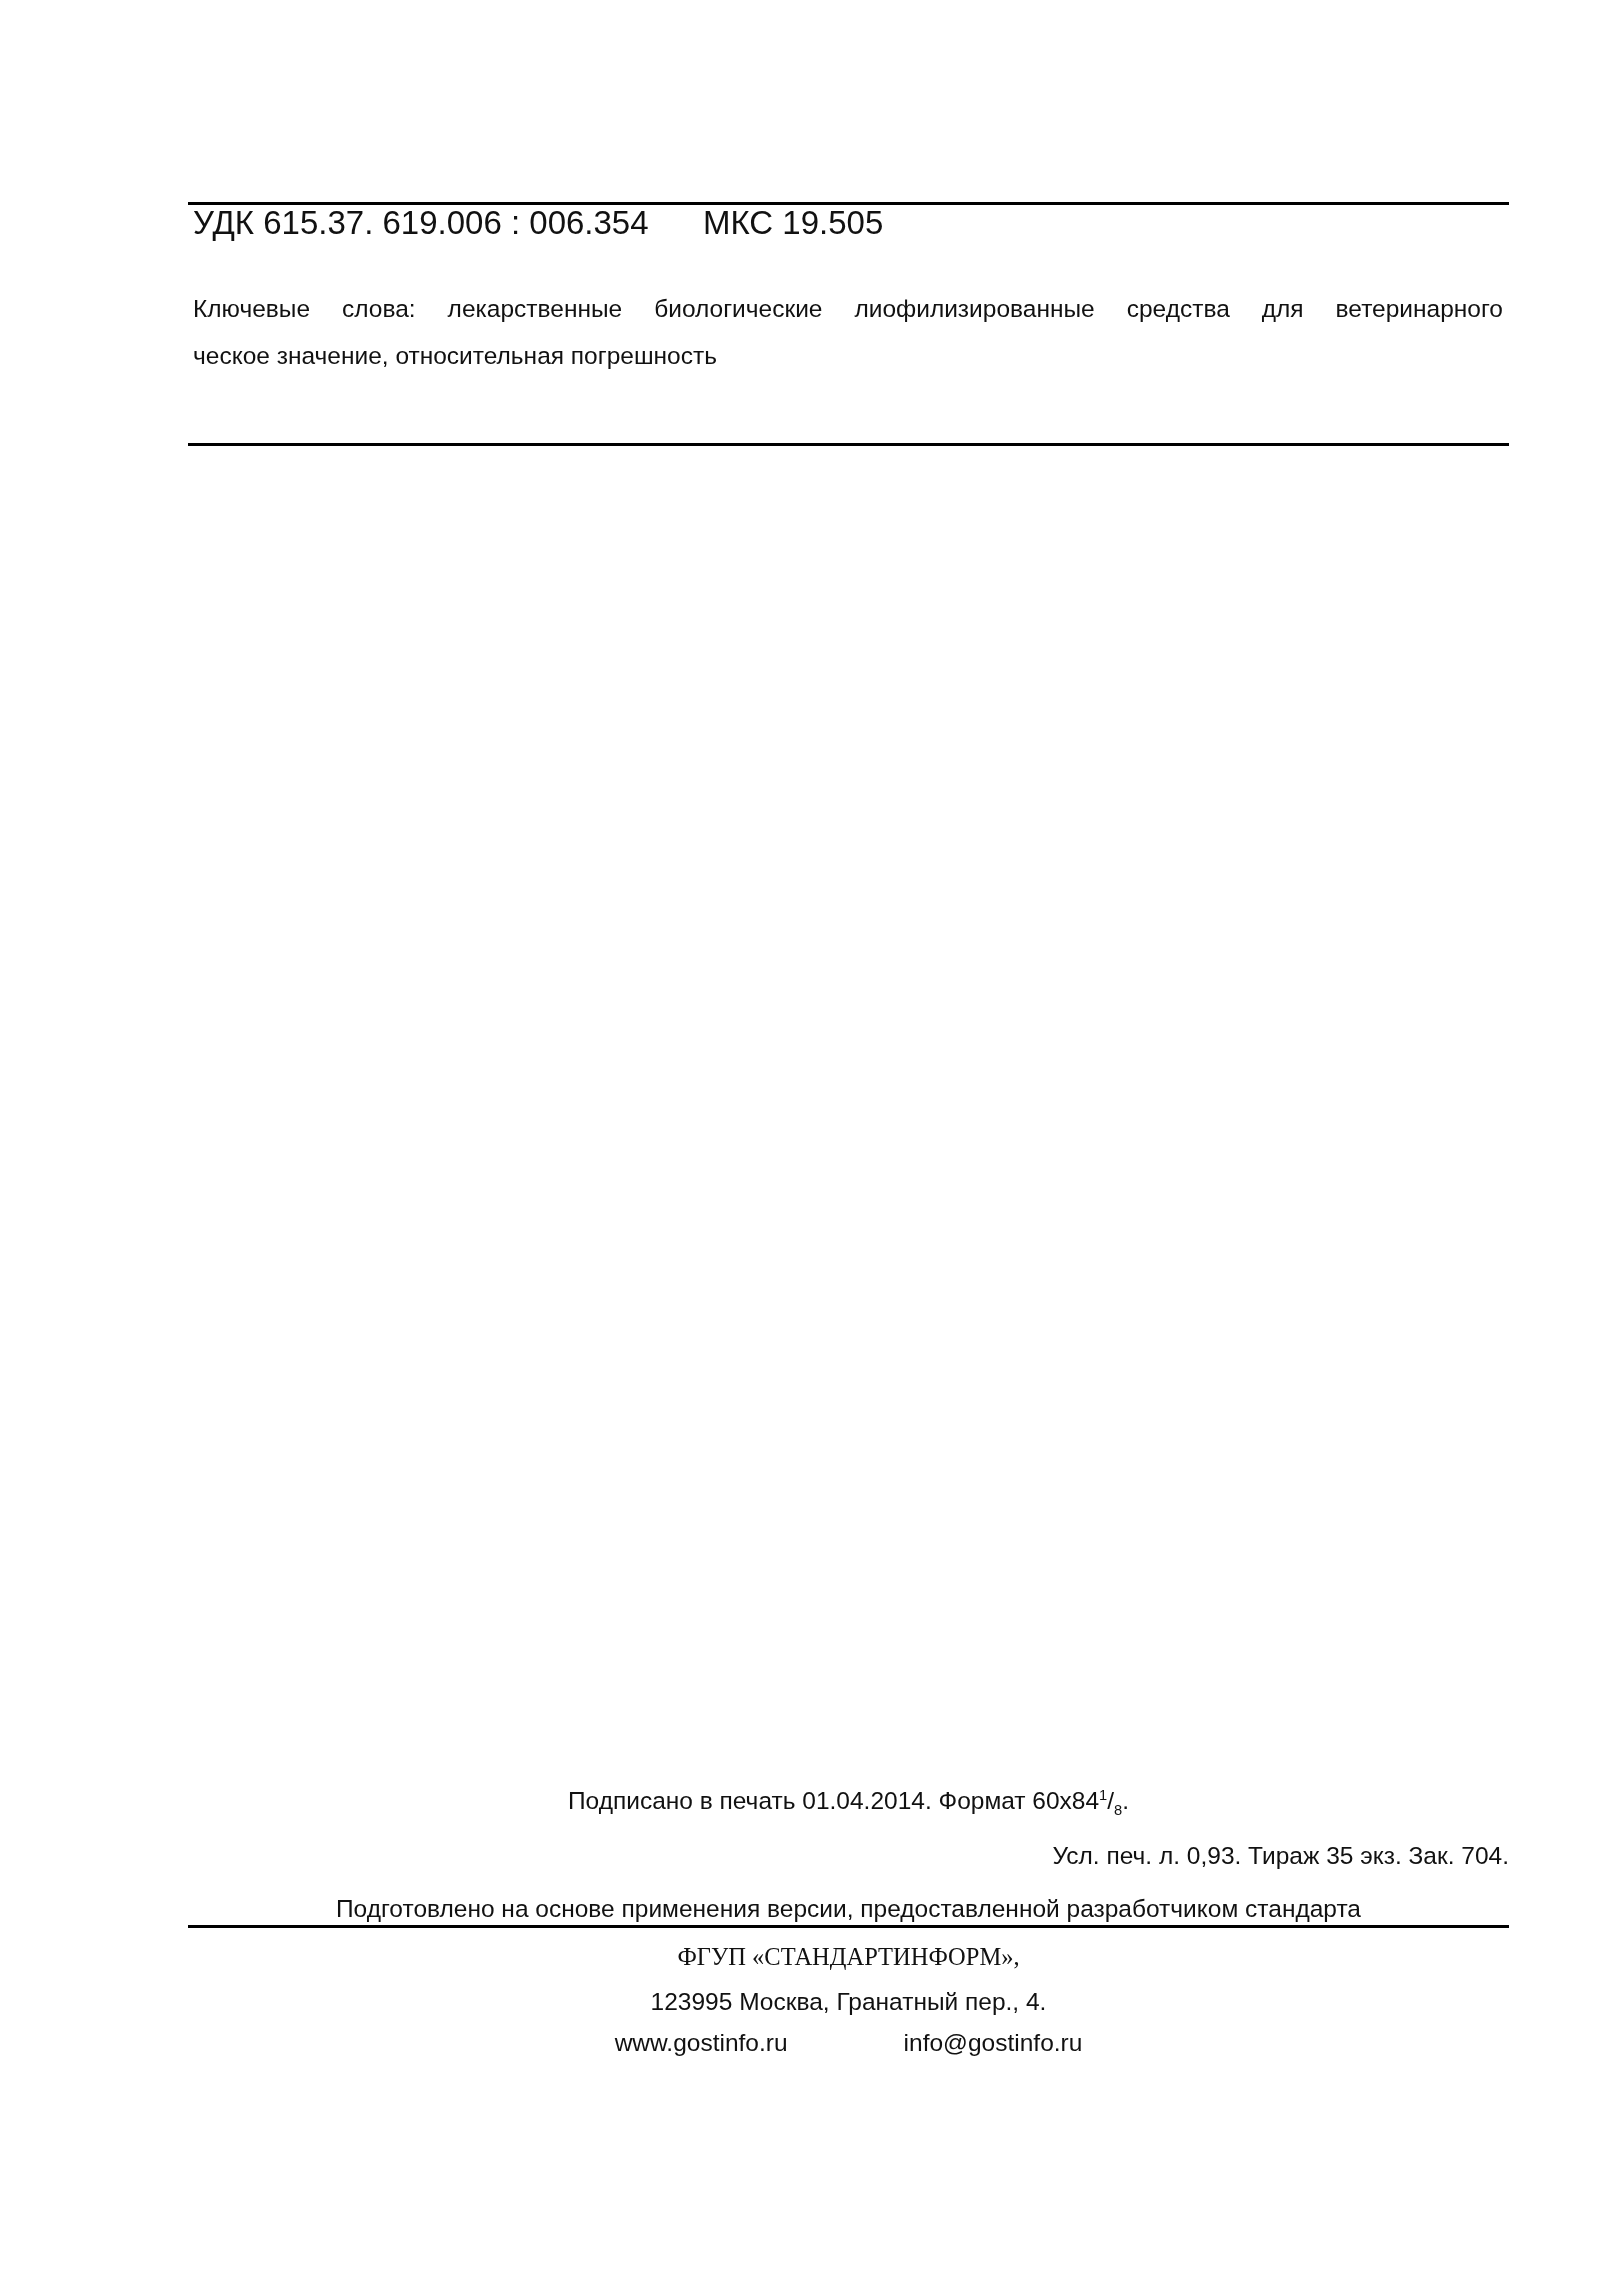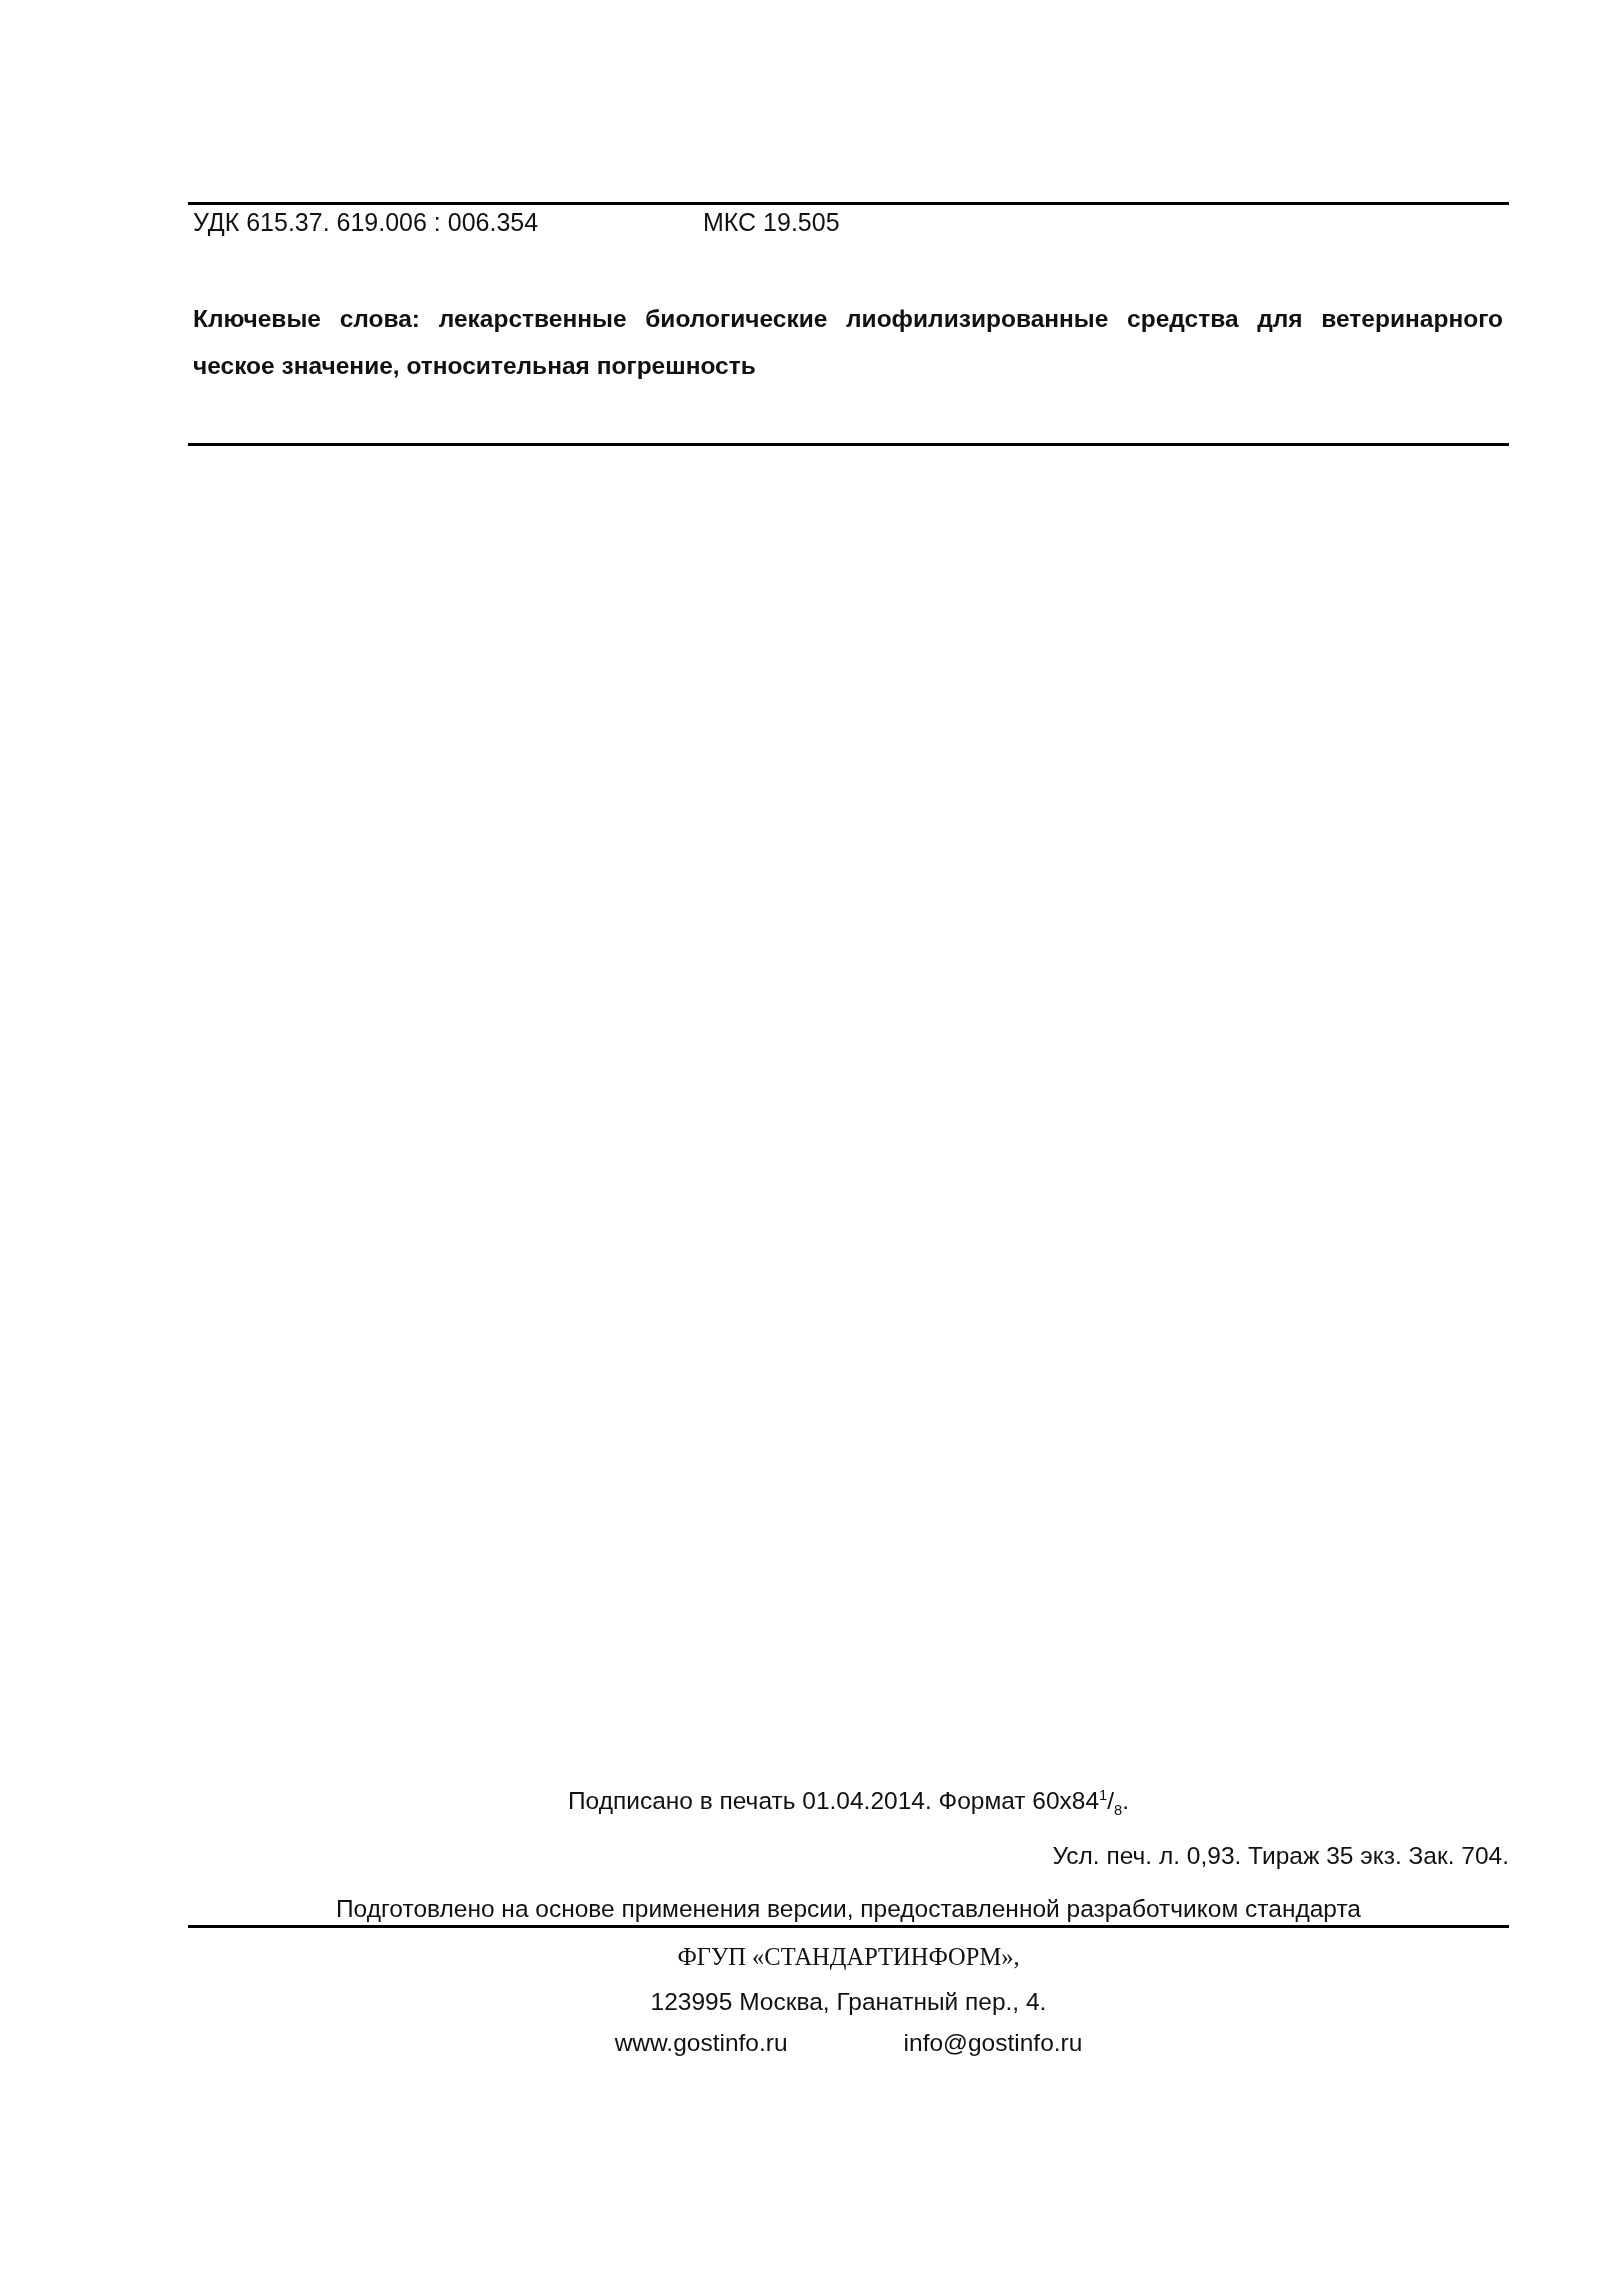--- a/index.html
+++ b/index.html
@@ -1,37 +1,37 @@
 <!DOCTYPE html>
 <html><head>
 <meta charset="utf-8">
 <style>
   html, body { margin: 0; padding: 0; background: #ffffff; }
   body { width: 1620px; height: 2293px; position: relative; overflow: hidden;
          font-family: "Liberation Sans", sans-serif; color: #111111; }
   .rule { position: absolute; left: 188px; width: 1321px; height: 2.9px; background: #000; }
-  .txt { position: absolute; font-size: 25px; line-height: 29px; white-space: nowrap; }
+  .txt { position: absolute; font-size: 33px; line-height: 29px; white-space: nowrap; }
   .kw { position: absolute; left: 193px; width: 1310px; font-size: 24.5px; line-height: 47px;
         text-align: justify; text-align-last: left; }
   .kw .line { display: block; text-align: justify; text-align-last: justify; height: 47px; }
   .kw .line.last { text-align-last: left; }
   .center { position: absolute; left: 188px; width: 1321px; text-align: center;
             font-size: 24.5px; line-height: 29px; white-space: nowrap; }
   sup, sub { font-size: 14.7px; line-height: 0; }
   .gap { display: inline-block; width: 116px; }
 </style>
 </head>
 <body>
 
 <div class="rule" style="top:202px;"></div>
 
 <div class="txt" style="left:193px; top:208px;">УДК 615.37. 619.006 : 006.354</div>
 <div class="txt" style="left:703px; top:208px;">МКС 19.505</div>
 
-<div class="kw" style="top:295px;font-weight:bold;">
+<div class="kw" style="top:285px;">
   <span class="line">Ключевые слова: лекарственные биологические лиофилизированные средства для ветеринарного</span>
   <span class="line last">ческое значение, относительная погрешность</span>
 </div>
 
 <div class="rule" style="top:443px;"></div>
 
 <div class="center" style="top:1786px;">
   <span>Подписано в печать 01.04.2014. Формат 60x84</span><sup>1</sup><span>/</span><sub>8</sub><span>.</span>
 </div>
 

